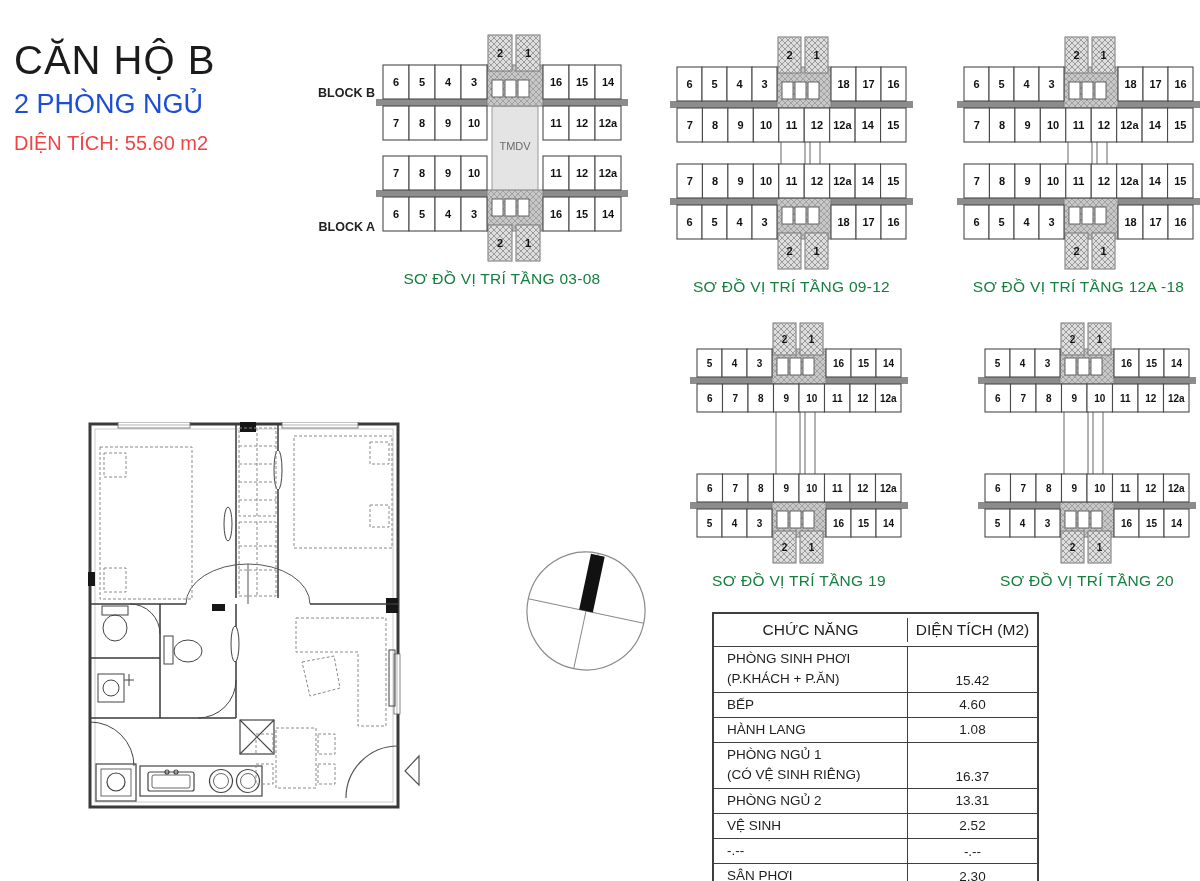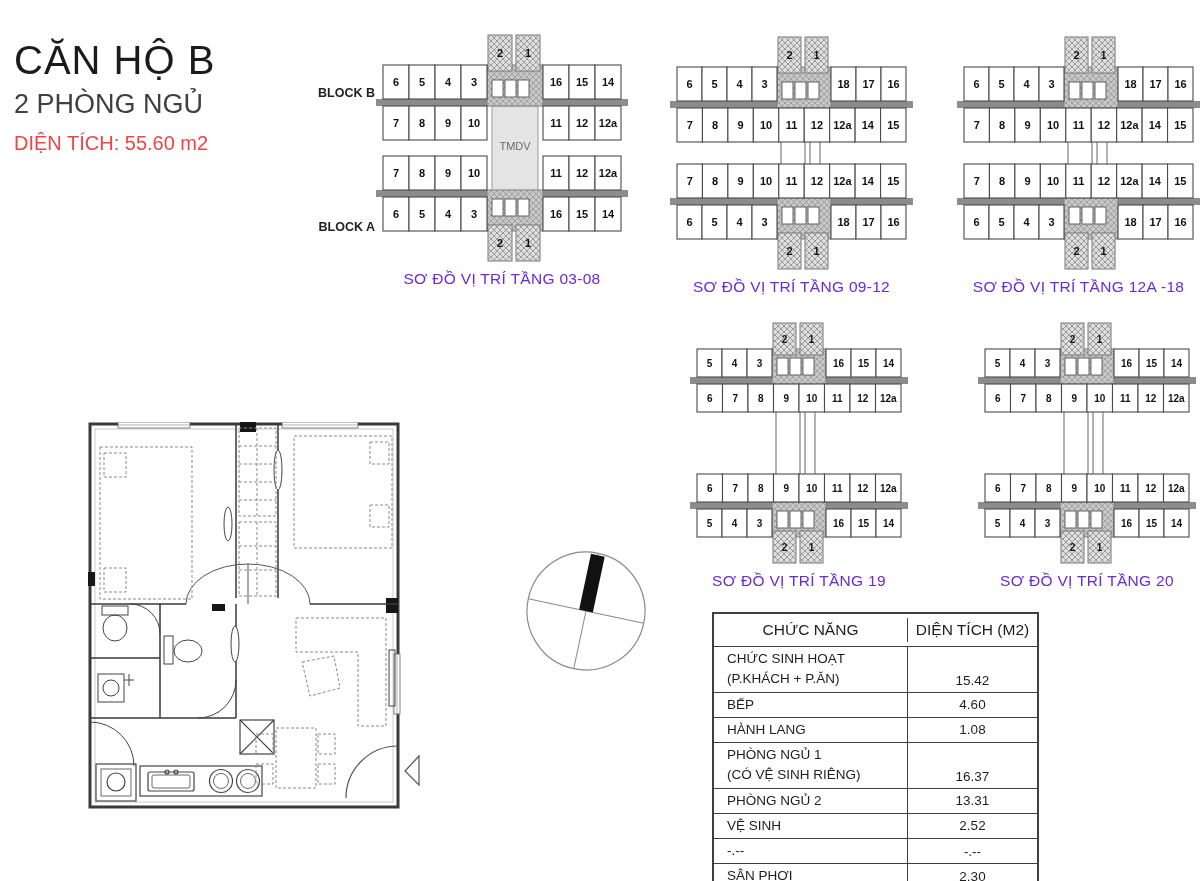--- a/index.html
+++ b/index.html
@@ -1,26 +1,26 @@
 <!DOCTYPE html>
 <html><head>
 <meta charset="utf-8">
 <style>
   html,body{margin:0;padding:0;background:#fff;}
   .pg{position:relative;width:1200px;height:881px;background:#fff;overflow:hidden;
       font-family:"Liberation Sans",sans-serif;color:#1a1a1a;margin-top:24px;}
   
   .hdr{position:absolute;left:14px;top:14px;}
   .t1{font-size:40px;letter-spacing:1px;color:#1b1b1b;}
-  .t2{font-size:27px;margin-top:6px;color:#404040;}
+  .t2{font-size:27px;margin-top:6px;color:#1d4ed8;}
   .t3{font-size:20px;margin-top:12px;color:#ef4444;}
   
   .diagram{position:absolute;}
   .dg-canvas{display:block;}
-  .dg-caption{font-size:15.5px;color:#6d28d9;text-align:center;letter-spacing:.3px;margin-top:2px;white-space:nowrap;}
+  .dg-caption{font-size:15.5px;color:#15803d;text-align:center;letter-spacing:.3px;margin-top:2px;white-space:nowrap;}
   .blk{position:absolute;left:0;width:82px;text-align:right;font-size:12.5px;font-weight:bold;color:#222;}
   
   .tbl{position:absolute;left:712px;top:588px;width:327px;border:2px solid #3f3f3f;background:#fff;
        font-size:13.5px;color:#1e1e1e;box-sizing:border-box;}
   .trow{display:flex;border-top:1.2px solid #3f3f3f;align-items:stretch;min-height:22px;}
   .trow:first-child{border-top:none;}
   .trow.head{height:32px;align-items:center;}
   .trow.dbl{min-height:44px;}
   .tc1{width:194px;border-right:1.4px solid #3f3f3f;padding:2px 4px 2px 13px;display:flex;
        flex-direction:column;justify-content:center;line-height:1.5;box-sizing:border-box;}
@@ -639,21 +639,21 @@
     </g>
   </svg>
 
   <div class="tbl">
       <div class="trow head">
         <div class="tc1">CHỨC NĂNG</div>
         <div class="tc2">DIỆN TÍCH (M2)</div>
       </div>
       <div class="trow dbl">
         <div class="tc1">
-          <span>CHỨC SINH HOẠT</span>
+          <span>PHÒNG SINH PHƠI</span>
           <span>(P.KHÁCH + P.ĂN)</span>
         </div>
         <div class="tc2">15.42</div>
       </div>
       <div class="trow">
         <div class="tc1">
           <span>BẾP</span>
         </div>
         <div class="tc2">4.60</div>
       </div>

